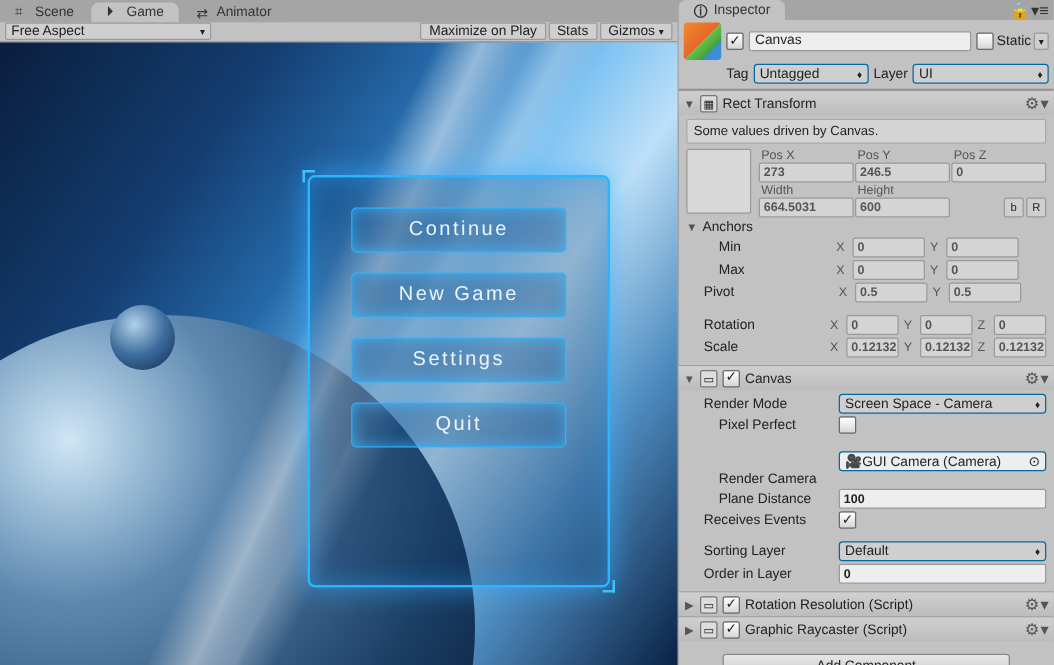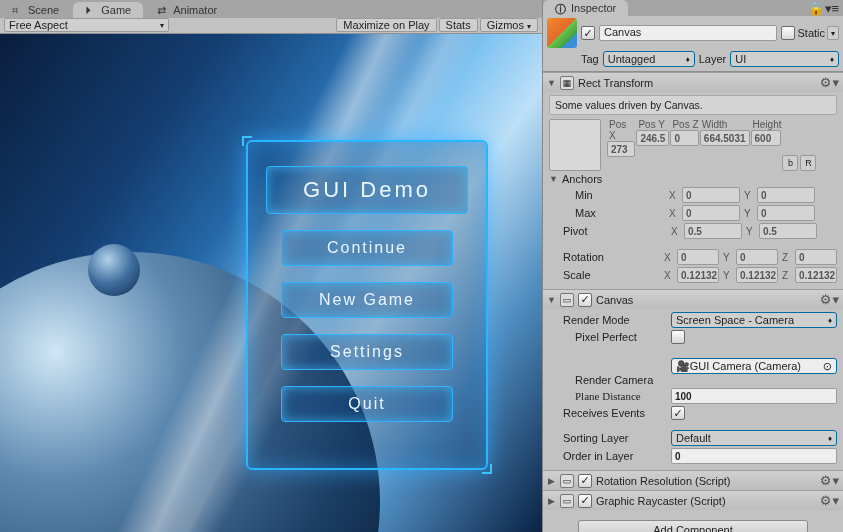--- a/index.html
+++ b/index.html
@@ -42,21 +42,21 @@
   .comp { border-top: 1px solid #9e9e9e; }
   .comp-hdr { display:flex; align-items:center; gap:4px; padding:2px 4px; background: linear-gradient(#d0d0d0,#bcbcbc); }
   .tri { font-size:9px; color:#555; cursor:pointer; width:9px; text-align:center; }
   .comp-icon { width:14px; height:14px; border:1px solid #777; background:#ddd; border-radius:2px; display:flex; align-items:center; justify-content:center; font-size:9px;}
   .comp-title { font-weight:normal; flex:1; }
   .gear { font-size:13px; color:#555; cursor:pointer; }
   .comp-body { padding:3px 6px 6px 6px; display:flex; flex-direction:column; gap:2px; }
   .hint { background:#d4d4d4; border:1px solid #aaa; padding:3px 5px; font-size:10.5px; border-radius:2px; margin-bottom:2px; }
   .rect-grid { display:flex; gap:6px; }
   .anchor-preview { width:52px; height:52px; background:#d8d8d8; border:1px solid #9a9a9a; border-radius:2px; }
-  .rect-fields { flex:1; display:flex; flex-direction:row; gap:1px; }
+  .rect-fields { flex:1; display:flex; flex-direction:column; gap:1px; }
   .rect-row { display:flex; gap:1px; }
   .rect-cell { flex:1; display:flex; flex-direction:column; }
   .rect-lbl { font-size:10px; color:#555; padding-left:2px; }
   .num-in { height:16px; background:#d4d4d4; border:1px solid #9a9a9a; border-radius:2px; padding:0 3px; display:flex; align-items:center; color:#555; font-size:10px;font-weight:bold; }
   .num-in.editable { background:#eee; color:#222; }
   .mini-btn { width:16px; height:16px; background:#cfcfcf; border:1px solid #9a9a9a; border-radius:2px; display:flex; align-items:center; justify-content:center; font-size:9px;}
   .prop-row { display:flex; align-items:center; gap:4px; }
   .prop-lbl { width:104px; }
   .vec-part { display:flex; align-items:center; gap:3px; }
   .vec-l { width:10px; color:#555; font-size:10px; }
@@ -93,21 +93,20 @@
     <div class="tbtn">Stats</div>
     <div class="tbtn">
       <span>Gizmos</span> <span style="font-size:8px;">▾</span>
     </div>
   </div>
   <div class="game-viewport">
     <div class="planet1"></div>
     <div class="planet2"></div>
     <div class="rays"></div>
     <div class="menu-panel">
-      <div class="gui-title">GUI Demo</div>
       <div class="gui-btn">Continue</div>
       <div class="gui-btn">New Game</div>
       <div class="gui-btn">Settings</div>
       <div class="gui-btn">Quit</div>
     </div>
   </div>
 </div>
 
 <div class="right-pane">
   <div class="insp-tab-row">
@@ -279,21 +278,21 @@
         <div class="chk"></div>
       </div>
       <div class="prop-row indent2">
           <span class="prop-lbl" style="width:92px;margin-top:28px;">Render Camera</span>
         <div class="dd" style="flex:1; background:#eee;">
             <span><span>🎥</span><span>GUI Camera (Camera)</span></span>
             <span>⊙</span>
           </div>
       </div>
       <div class="prop-row indent2">
-          <span class="prop-lbl" style="width:92px;font-family:Liberation Serif, serif;">Plane Distance</span>
+          <span class="prop-lbl" style="width:92px;">Plane Distance</span>
         <div class="num-in editable" style="flex:1;">100</div>
       </div>
       <div class="prop-row indent">
           <span class="prop-lbl">Receives Events</span>
         <div class="chk">✓</div>
       </div>
       <div style="height:6px;"></div>
       <div class="prop-row indent">
           <span class="prop-lbl">Sorting Layer</span>
         <div class="dd" style="flex:1;">

